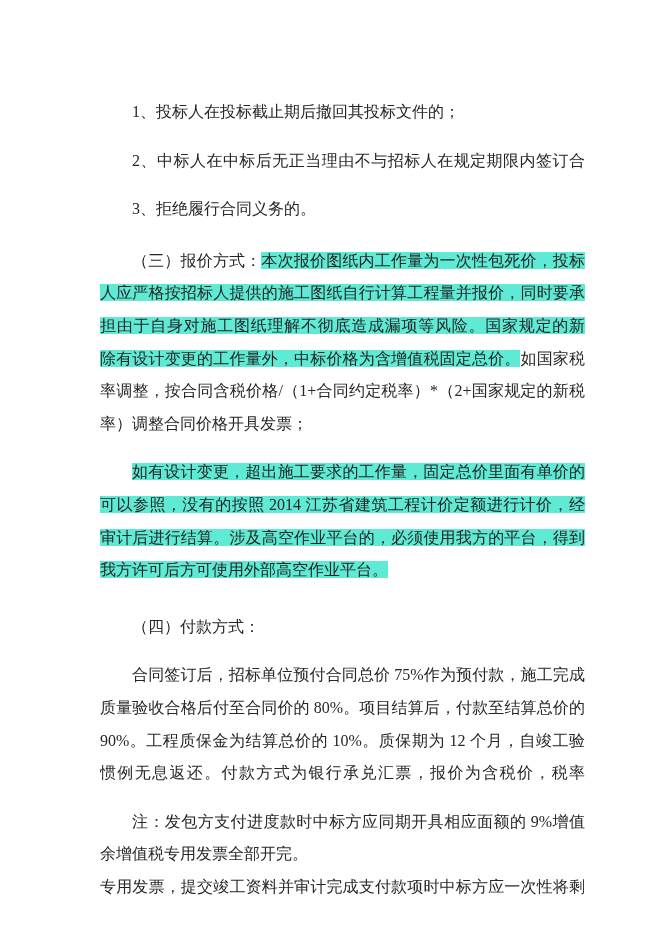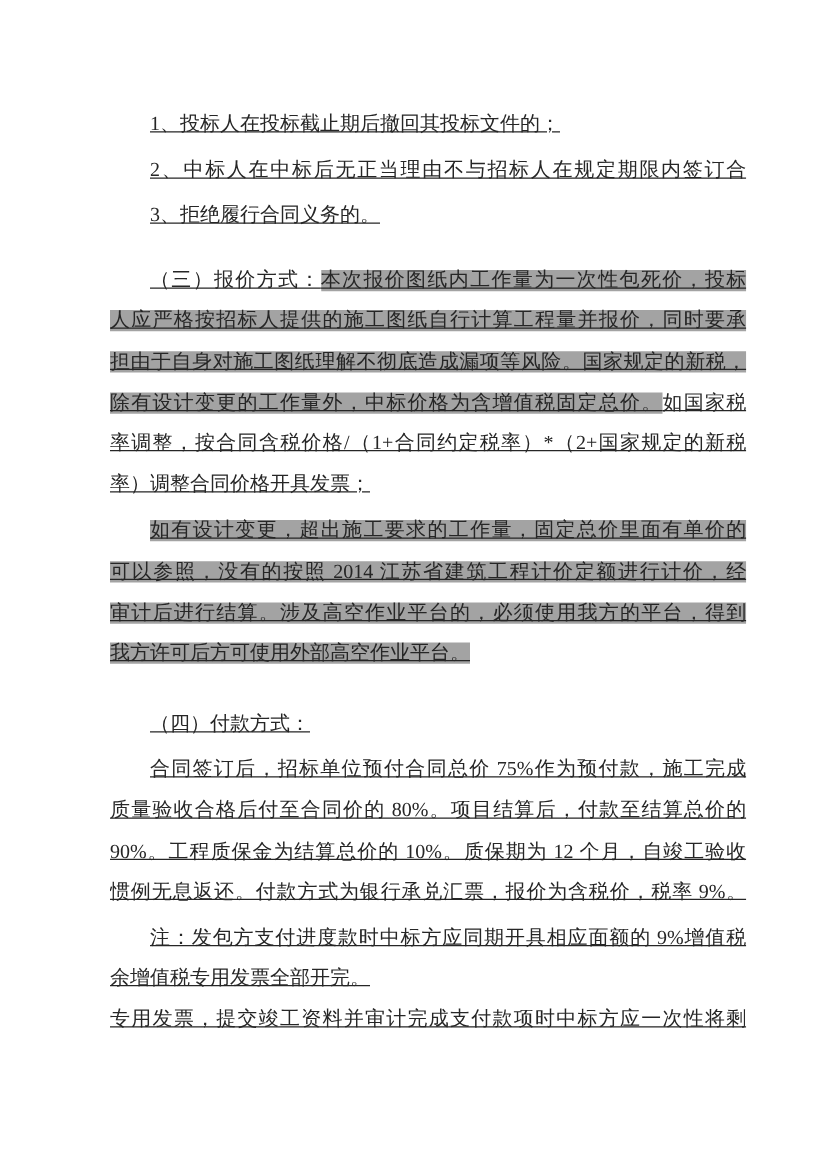--- a/index.html
+++ b/index.html
@@ -16,32 +16,32 @@
     font-family: "Liberation Serif", "DejaVu Serif", serif;
   }
   .content {
     position: absolute;
     left: 84px;
     top: 80px;
     width: 517px;
     color: #262626;
     font-size: 16px;
   }
-  .para { margin: 4px; text-decoration: underline; }
+  .para { margin: 16px; }
   .line {
     height: 32.6px;
     line-height: 32.6px;
     overflow: hidden;
     text-align: justify;
   }
   
   .line.j { text-align-last: justify; }
   
   .line.ind { padding-left: 32px; }
-  .hl { background: #a3a3a3; }
+  .hl { background: #5eead4; }
   .plain { background: transparent; }
   
   [data-para="pricing"]          { margin-top: 19px; }
   [data-para="design-change"]    { margin-top: 5px;  }
   [data-para="payment-heading"]  { margin-top: 24px; }
 </style>
 </head>
 <body>
 
 <div class="page">

